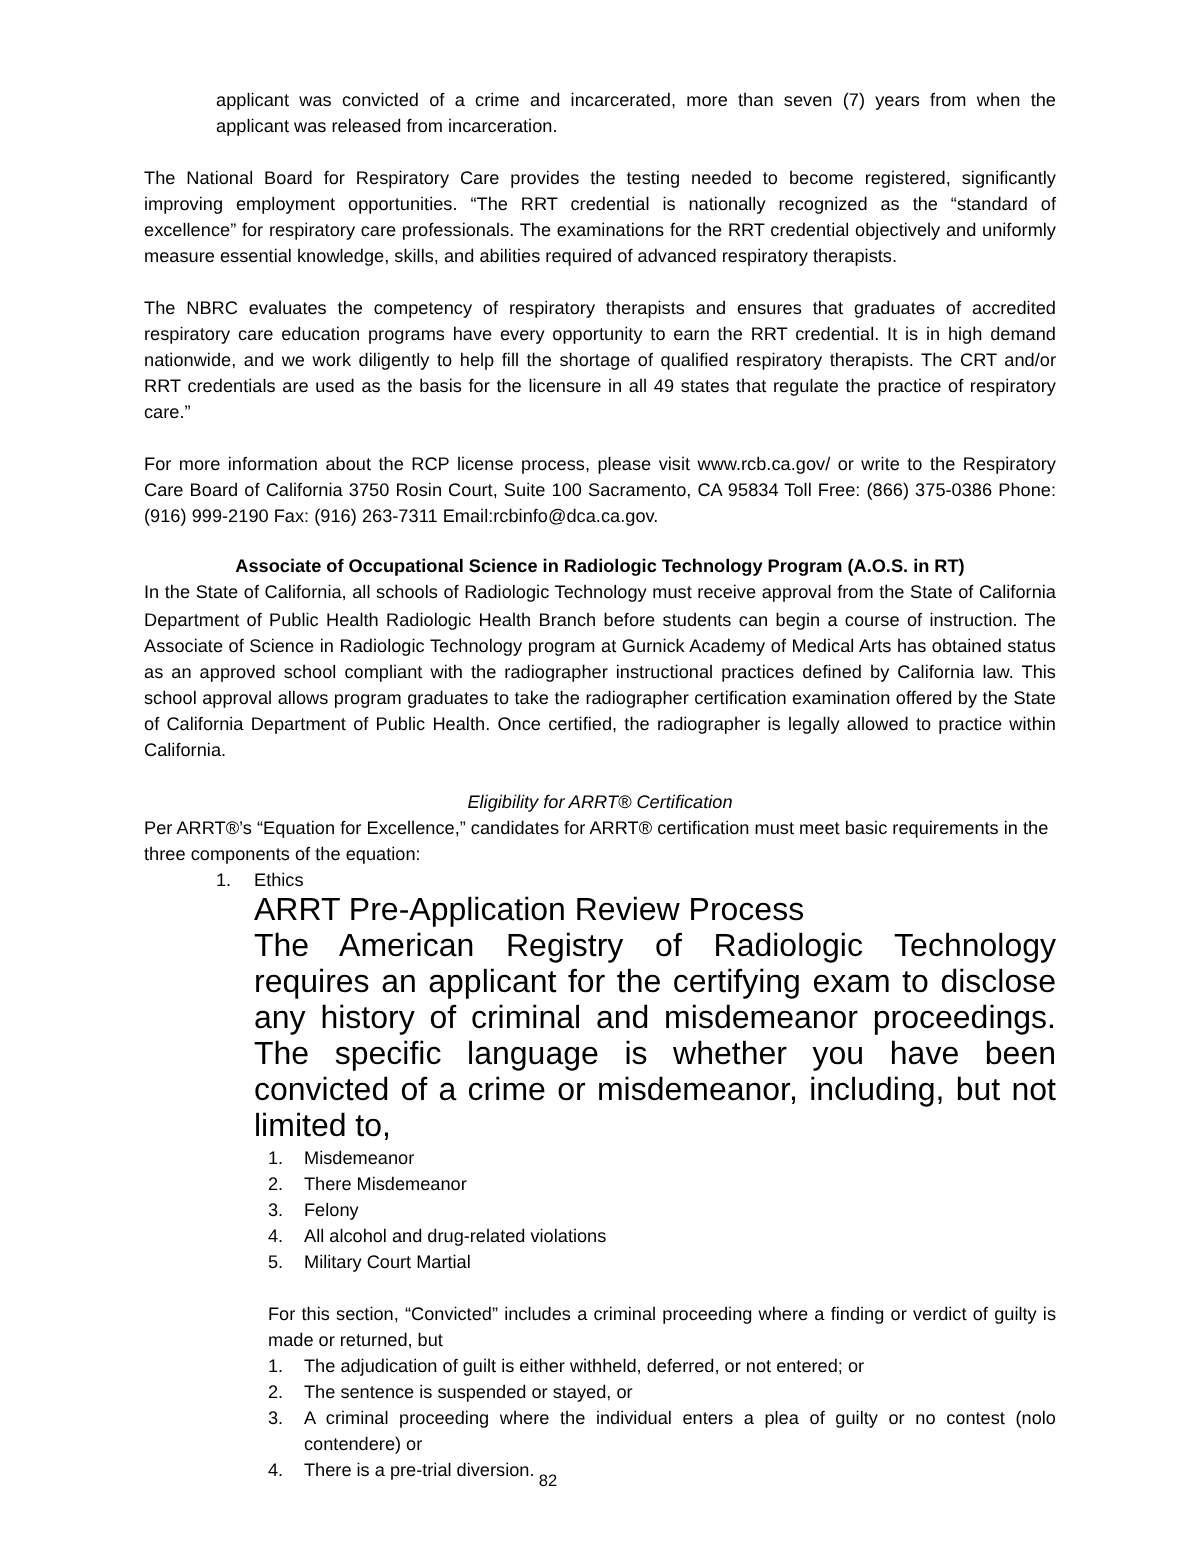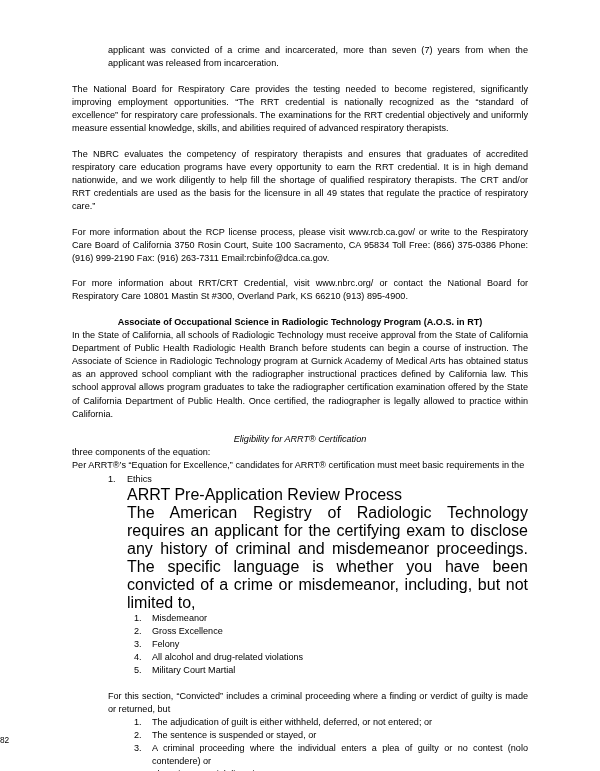--- a/index.html
+++ b/index.html
@@ -102,90 +102,89 @@
   .body-line {
     display: block;
     text-align: justify;
   }
   .spacer-sm { height: 12.5px; }
   .page-number {
     position: absolute;
     left: 0;
     top: 735px;
     width: 548px;
-    text-align: left;
+    text-align: center;
     font-size: 8.3px;
     color: #000000;
   }
 </style>
 </head>
 <body>
 
 <div class="page">
   <div class="content">
 
     <p class="para indented">applicant was convicted of a crime and incarcerated, more than seven (7) years from when the applicant was released from incarceration.</p>
 
     <p class="para">The National Board for Respiratory Care provides the testing needed to become registered, significantly improving employment opportunities. “The RRT credential is nationally recognized as the “standard of excellence” for respiratory care professionals. The examinations for the RRT credential objectively and uniformly measure essential knowledge, skills, and abilities required of advanced respiratory therapists.</p>
 
     <p class="para">The NBRC evaluates the competency of respiratory therapists and ensures that graduates of accredited respiratory care education programs have every opportunity to earn the RRT credential. It is in high demand nationwide, and we work diligently to help fill the shortage of qualified respiratory therapists. The CRT and/or RRT credentials are used as the basis for the licensure in all 49 states that regulate the practice of respiratory care.”</p>
 
     <p class="para">For more information about the RCP license process, please visit www.rcb.ca.gov/ or write to the Respiratory Care Board of California 3750 Rosin Court, Suite 100 Sacramento, CA 95834 Toll Free: (866) 375-0386 Phone: (916) 999-2190 Fax: (916) 263-7311 Email:rcbinfo@dca.ca.gov.</p>
 
-    <p class="para">For more information about RRT/CRT Credential, visit www.nbrc.org/ or contact the National Board for Respiratory Care 10801 Mastin St #300, Overland Park, KS 66210 (913) 895-4900.</p>
 
     <h3 class="section-heading">Associate of Occupational Science in Radiologic Technology Program (A.O.S. in RT)</h3>
 
     <p class="para">In the State of California, all schools of Radiologic Technology must receive approval from the State of California Department of Public Health Radiologic Health Branch before students can begin a course of instruction. The Associate of Science in Radiologic Technology program at Gurnick Academy of Medical Arts has obtained status as an approved school compliant with the radiographer instructional practices defined by California law. This school approval allows program graduates to take the radiographer certification examination offered by the State of California Department of Public Health. Once certified, the radiographer is legally allowed to practice within California.</p>
 
     <p class="italic-heading">Eligibility for ARRT® Certification</p>
 
+    <p class="para tight" style="text-align:left;">Per ARRT®’s “Equation for Excellence,” candidates for ARRT® certification must meet basic requirements in the</p>
+
     <p class="para" style="text-align:left; margin-bottom:0;">three components of the equation:</p>
-
-    <p class="para tight" style="text-align:left;">Per ARRT®’s “Equation for Excellence,” candidates for ARRT® certification must meet basic requirements in the</p>
 
     <ol class="lvl1">
       <li>
         <span class="num">1.</span>
         <span>Ethics</span>
       </li>
     </ol>
 
     <div style="padding-left:55px;">
       <span class="sub-italic">ARRT Pre-Application Review Process</span>
       <span class="body-line">The American Registry of Radiologic Technology requires an applicant for the certifying exam to disclose any history of criminal and misdemeanor proceedings. The specific language is whether you have been convicted of a crime or misdemeanor, including, but not limited to,</span>
     </div>
 
     <ol class="lvl2">
       <li>
         <span class="num">1.</span>
         <span>Misdemeanor</span>
       </li>
       <li>
         <span class="num">2.</span>
-        <span>Gross Excellence</span>
+        <span>There Misdemeanor</span>
       </li>
       <li>
         <span class="num">3.</span>
         <span>Felony</span>
       </li>
       <li>
         <span class="num">4.</span>
         <span>All alcohol and drug-related violations</span>
       </li>
       <li>
         <span class="num">5.</span>
         <span>Military Court Martial</span>
       </li>
     </ol>
 
     <div class="spacer-sm"></div>
 
     <div style="padding-left:36px; width:420px;">
-      <span class="body-line" style="font-size:9.1px; line-height:13.1px;">For this section, “Convicted” includes a criminal proceeding where a finding or verdict of guilty is made or returned, but</span>
+      <span class="body-line" style="font-size:9.1px; line-height:13.1px;margin-left:26px;">For this section, “Convicted” includes a criminal proceeding where a finding or verdict of guilty is made or returned, but</span>
     </div>
 
     <ol class="lvl2">
       <li>
         <span class="num">1.</span>
         <span>The adjudication of guilt is either withheld, deferred, or not entered; or</span>
       </li>
       <li>
         <span class="num">2.</span>
         <span>The sentence is suspended or stayed, or</span>

